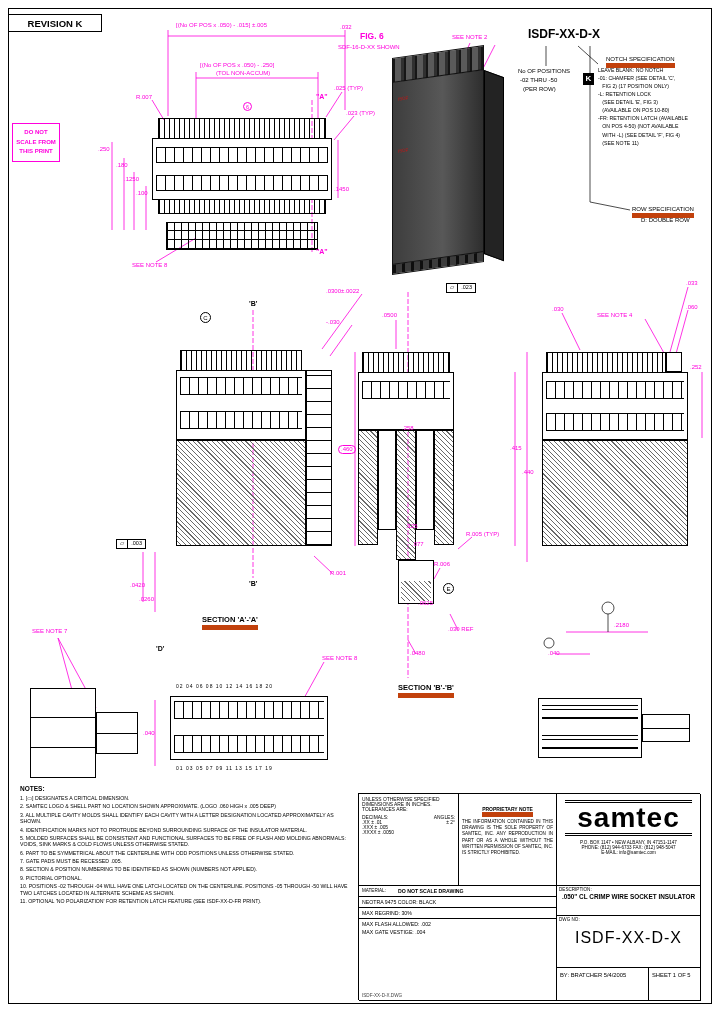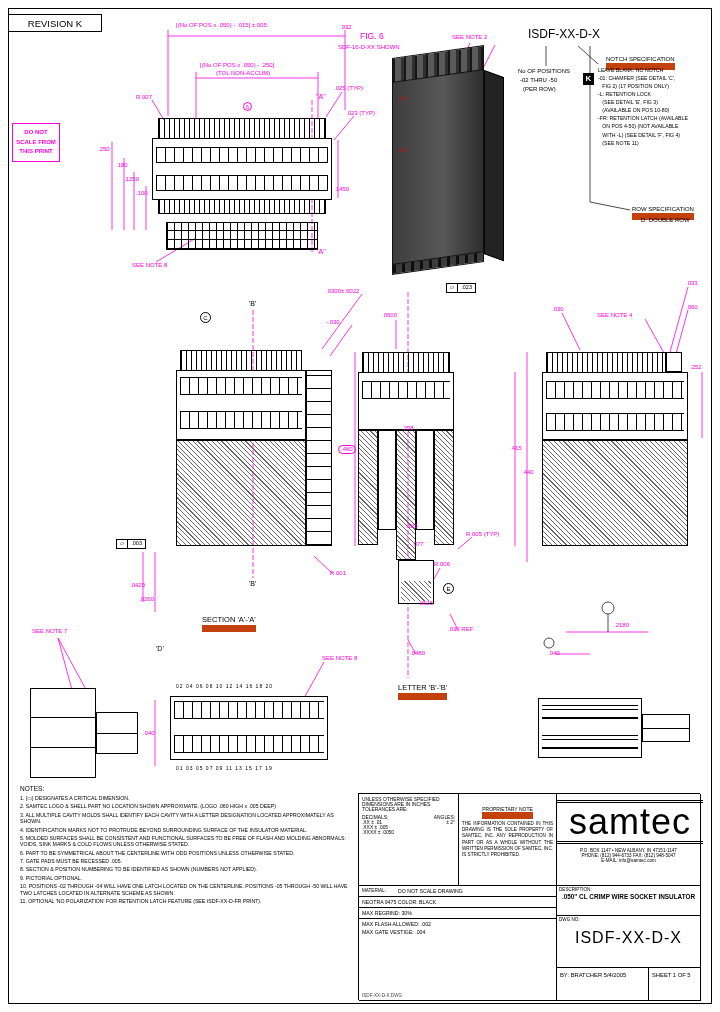--- a/index.html
+++ b/index.html
@@ -3,23 +3,23 @@
 <meta charset="utf-8">
 <style>
   *{margin:0;padding:0;box-sizing:border-box}
   html,body{background:#d8d8d8}
   body{font-family:"Liberation Sans",sans-serif}
   .page{position:relative;width:720px;height:1012px;background:#fff;outline:1px solid #aaa;overflow:hidden;margin:0 auto}
   .frame{position:absolute;left:8px;top:8px;width:704px;height:996px;border:1.3px solid #000}
   svg.lines{position:absolute;left:0;top:0;z-index:1}
   .t{position:absolute;font-size:6px;line-height:1.15;white-space:nowrap;color:#000;z-index:3}
   .m{color:#ff00dd}
-  .b{font-weight:normal}
+  .b{font-weight:bold}
   .c{text-align:center}
-  .u{border-bottom:7px solid #c2410c}
+  .u{border-bottom:5px solid #c2410c}
   .teeth{position:absolute;z-index:2;border-top:1px solid #000;border-left:1px solid #000;border-right:1px solid #000;background:repeating-linear-gradient(90deg,#000 0 1px,transparent 1px 5px,#000 5px 6px,transparent 6px 10px)}
   .teethb{position:absolute;z-index:2;border-bottom:1px solid #000;border-left:1px solid #000;border-right:1px solid #000;background:repeating-linear-gradient(90deg,#000 0 1px,transparent 1px 5px,#000 5px 6px,transparent 6px 10px)}
   .slotbox{position:absolute;z-index:2;border:1px solid #000;background:#fff}
   .band{position:absolute;left:3px;right:3px;border-top:1px solid #000;border-bottom:1px solid #000;background:repeating-linear-gradient(90deg,#000 0 1px,transparent 1px 9px)}
   .hband{position:absolute;left:3px;right:3px;border-top:1px solid #000;border-bottom:1px solid #000;background:repeating-linear-gradient(0deg,#000 0 1px,transparent 1px 8px)}
   .hatch{position:absolute;z-index:2;border:1px solid #000;background:repeating-linear-gradient(45deg,rgba(255,255,255,0) 0 2.6px,#6a6a6a 2.6px 3.4px)}
   .pins{position:absolute;z-index:2;border:1px solid #000;background:repeating-linear-gradient(90deg,#000 0 1px,transparent 1px 7px),repeating-linear-gradient(0deg,#000 0 1px,transparent 1px 9px)}
   .hlines{position:absolute;z-index:2;border:1px solid #000;background:repeating-linear-gradient(0deg,#000 0 1px,transparent 1px 13px)}
   .box{position:absolute;z-index:2;border:1px solid #000;background:#fff}
   .fcf{position:absolute;z-index:3;display:flex;border:1px solid #000;font-size:5.5px;line-height:1;background:#fff}
@@ -218,21 +218,21 @@
   <div class="t m" style="left:510px;top:445px">.415</div>
   <div class="t m" style="left:522px;top:469px">.440</div>
   <div class="t m" style="left:406px;top:523px">.125</div>
   <div class="t m" style="left:412px;top:541px">.077</div>
   <div class="t m" style="left:466px;top:531px">R.005 (TYP)</div>
   <div class="t m" style="left:434px;top:561px">R.006</div>
   <div class="cletter" style="left:443px;top:583px">E</div>
   <div class="t m" style="left:418px;top:600px">.0625</div>
   <div class="t m" style="left:448px;top:626px">.030 REF</div>
   <div class="t m" style="left:410px;top:650px">.0480</div>
-  <div class="t b u" style="left:398px;top:684px;font-size:7.5px">LETTER 'B'-'B'</div>
+  <div class="t b u" style="left:398px;top:684px;font-size:7.5px">SECTION 'B'-'B'</div>
 
   <div class="teeth" style="left:546px;top:352px;width:120px;height:20px"></div>
   <div class="box" style="left:666px;top:352px;width:16px;height:20px"></div>
   <div class="slotbox" style="left:542px;top:372px;width:146px;height:68px">
     <div class="band" style="top:8px;height:18px"></div>
     <div class="band" style="top:40px;height:18px"></div>
   </div>
   <div class="hatch" style="left:542px;top:440px;width:146px;height:106px"></div>
 
   <div class="t m" style="left:614px;top:622px">.2180</div>
@@ -298,21 +298,21 @@
       <div>.XXX    ± .005</div>
       <div>.XXXX  ± .0050</div>
     </div>
 
     <div class="cell" style="left:100px;top:0;width:98px;height:92px;padding:3px;text-align:center">
       <div class="b u" style="font-size:5px;display:inline-block">PROPRIETARY NOTE</div>
       <div class="tiny" style="margin-top:2px;line-height:1.35;text-align:justify">THE INFORMATION CONTAINED IN THIS DRAWING IS THE SOLE PROPERTY OF SAMTEC, INC. ANY REPRODUCTION IN PART OR AS A WHOLE WITHOUT THE WRITTEN PERMISSION OF SAMTEC, INC. IS STRICTLY PROHIBITED.</div>
     </div>
 
     <div class="cell" style="left:198px;top:0;width:144px;height:92px;text-align:center;padding-top:6px">
-      <div style="display:inline-block;border-top:3px double #000;border-bottom:3px double #000;padding:1px 12px;font-size:36px;font-weight:normal;letter-spacing:1px;line-height:1">samtec</div>
+      <div style="display:inline-block;border-top:3px double #000;border-bottom:3px double #000;padding:1px 12px;font-size:28px;font-weight:bold;letter-spacing:1px;line-height:1">samtec</div>
       <div class="tiny" style="margin-top:4px">P.O. BOX 1147 • NEW ALBANY, IN 47151-1147</div>
       <div class="tiny">PHONE: (812) 944-6733   FAX: (812) 948-5047</div>
       <div class="tiny">E-MAIL: info@samtec.com</div>
     </div>
 
     <div class="cell" style="left:0;top:92px;width:198px;height:115px;font-size:5.2px">
       <div style="display:flex;border-bottom:1px solid #000;padding:2px 3px">
         <span class="tiny">MATERIAL:</span>
         <span class="b" style="margin-left:12px">DO NOT SCALE DRAWING</span>
       </div>

